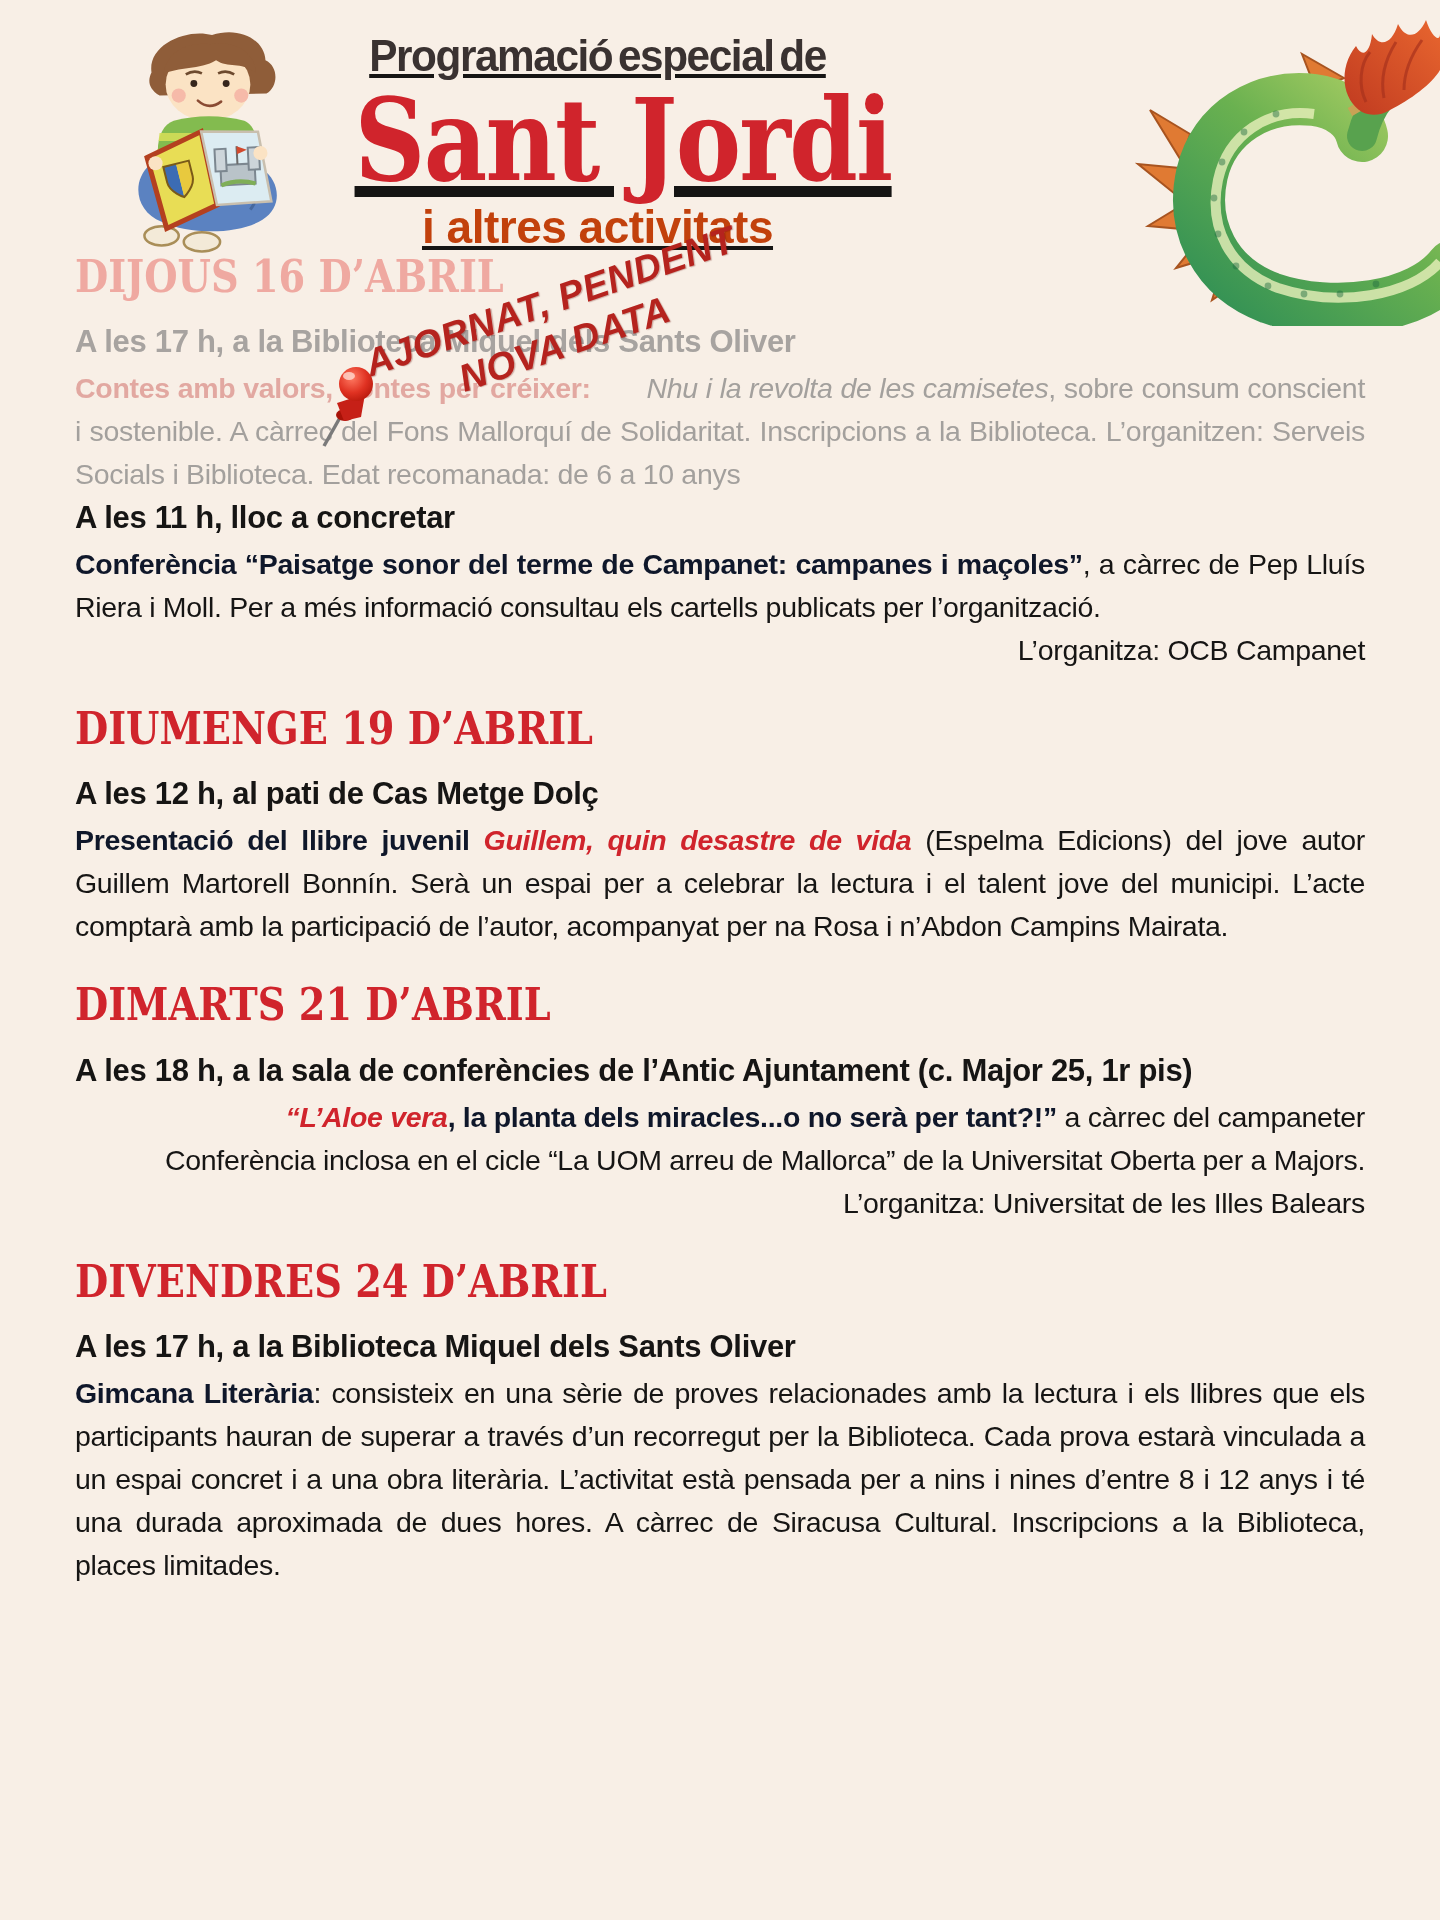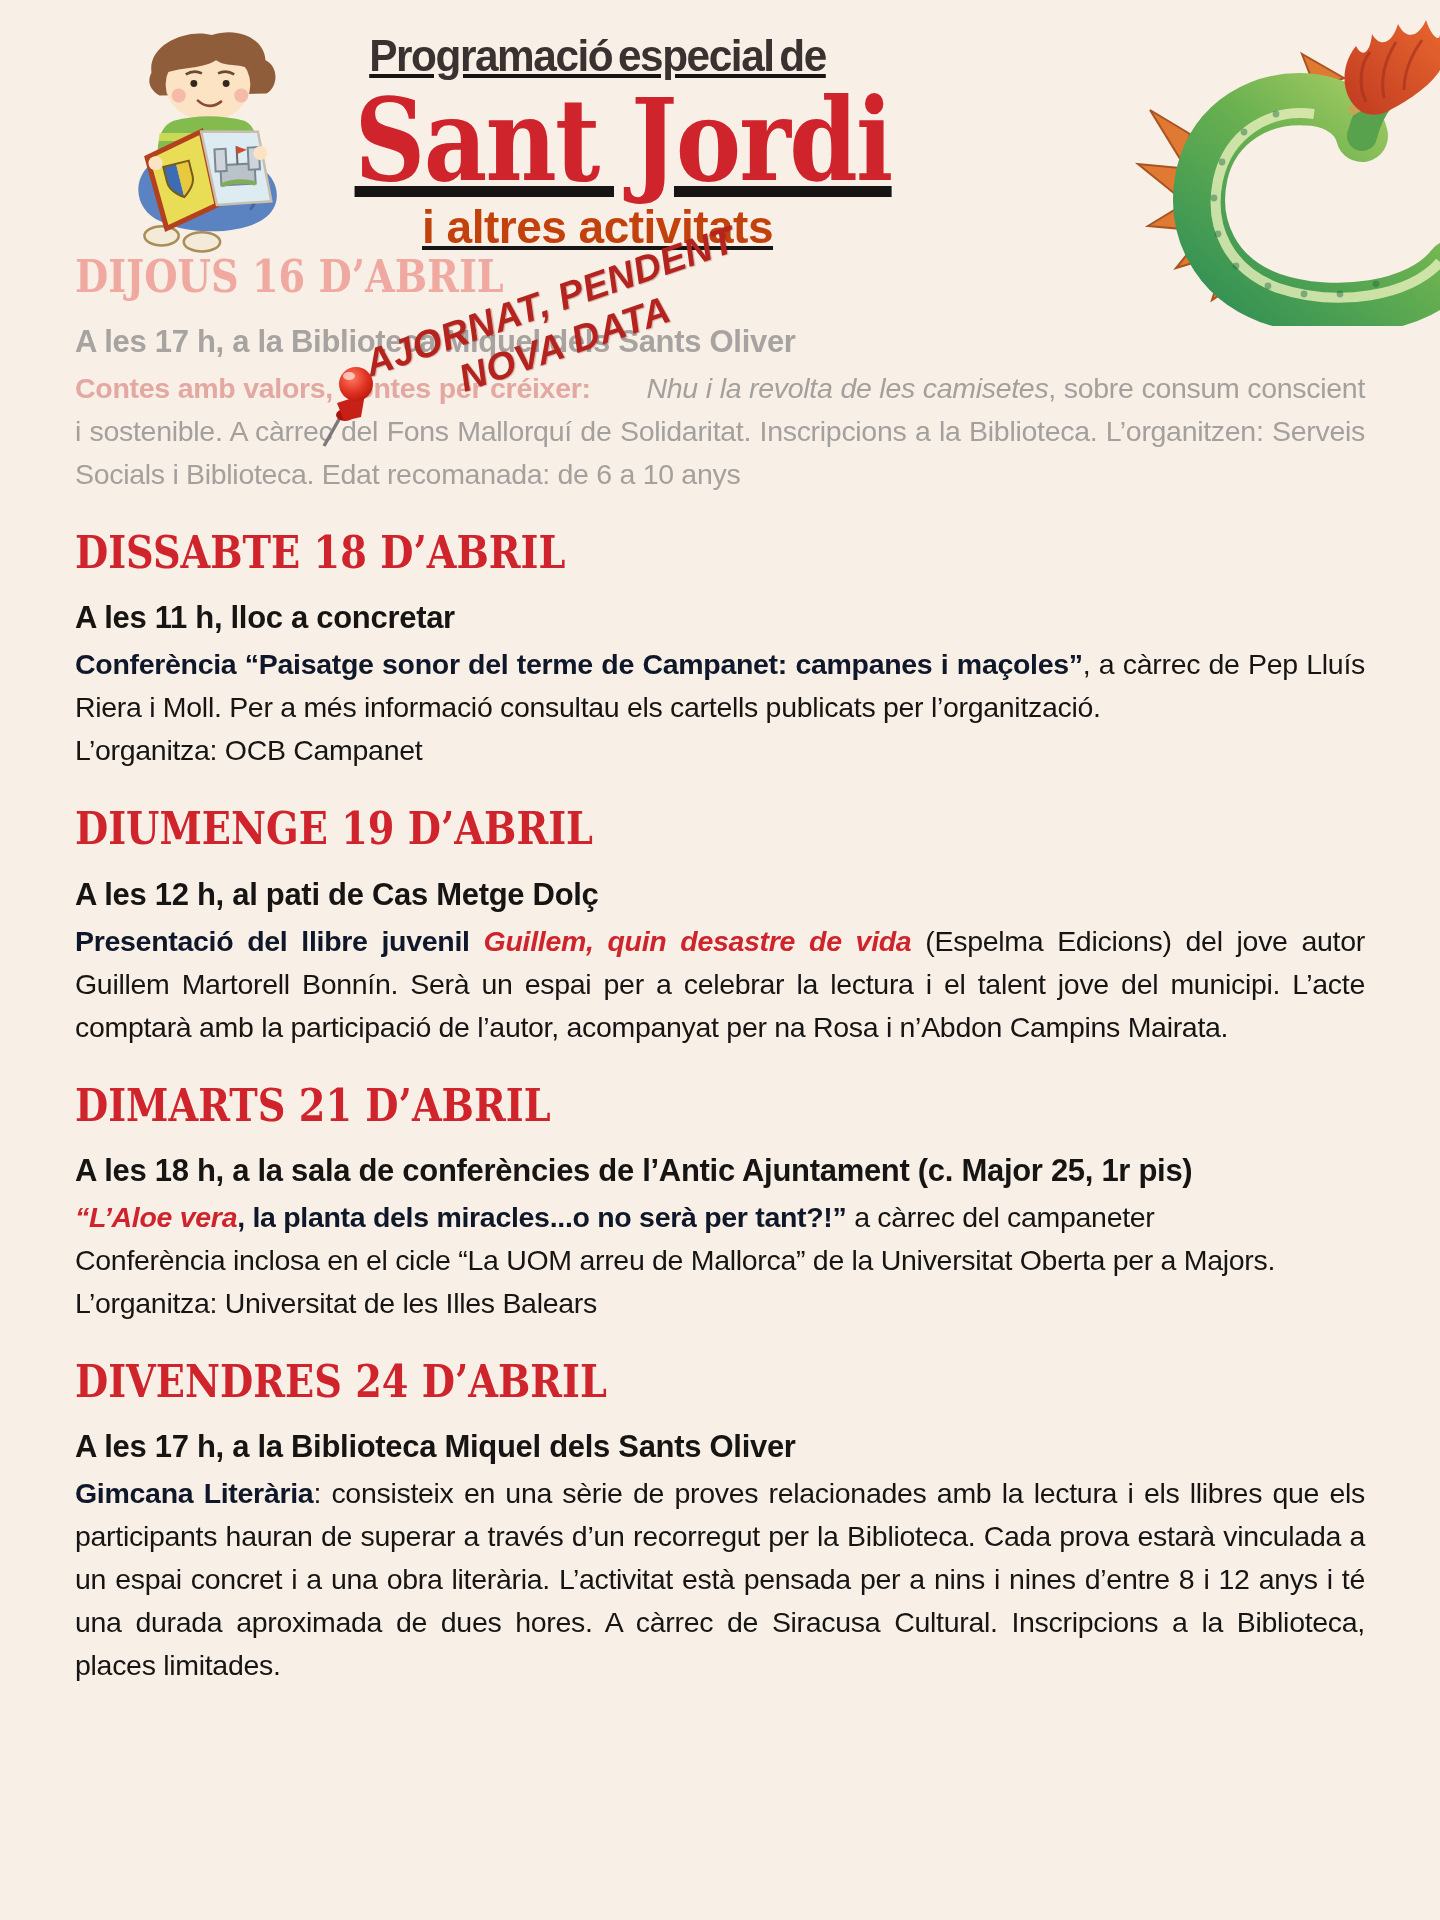--- a/index.html
+++ b/index.html
@@ -102,20 +102,21 @@
     font-weight: 700;
     font-size: 31px;
     line-height: 43px;
     letter-spacing: -0.3px;
   }
   .body {
     margin: 0;
     font-size: 28.5px;
     line-height: 43px;
     letter-spacing: -0.3px;
+    text-align: right;
   }
   .just { text-align: justify; }
   .red-b { color: #0f172a; font-weight: 700; }
   .red-bi { color: #d0242c; font-weight: 700; font-style: italic; }
   .ital { font-style: italic; margin-left: 48px; }
 
   
   section.postponed { position: relative; }
   section.postponed h2.ev-head .hwrap { color: #efa9a1; }
   section.postponed .time { color: #a7a3a0; }
@@ -280,21 +281,20 @@
         </defs>
         <line x1="24" y1="54" x2="6" y2="86" stroke="#7a7a7a" stroke-width="3.5"></line>
         <ellipse cx="27" cy="55" rx="9" ry="6" fill="#a81208"></ellipse>
         <path d="M19,43 L47,34 L43,57 L26,61 Z" fill="#c62017"></path>
         <circle cx="38" cy="24" r="17" fill="url(#ping)"></circle>
         <ellipse cx="31" cy="16" rx="6" ry="4" fill="#ffd9cf" opacity=".8"></ellipse>
       </svg>
     </section>
 
     <section class="event">
-      <h2 class="ev-head"><span class="hwrap">DISSABTE 18 D’ABRIL</span></h2>
       <p class="time">A les 11 h, lloc a concretar</p>
       <p class="body just"><span class="red-b">Conferència “Paisatge sonor del terme de Campanet: campanes i maçoles”</span><span>, a càrrec de Pep Lluís Riera i Moll. Per a més informació consultau els cartells publicats per l’organització.</span></p>
       <p class="body">L’organitza: OCB Campanet</p>
     </section>
 
     <section class="event">
       <h2 class="ev-head"><span class="hwrap">DIUMENGE 19 D’ABRIL</span></h2>
       <p class="time">A les 12 h, al pati de Cas Metge Dolç</p>
       <p class="body just"><span class="red-b">Presentació del llibre juvenil </span><span class="red-bi">Guillem, quin desastre de vida</span><span> (Espelma Edicions) del jove autor Guillem Martorell Bonnín. Serà un espai per a celebrar la lectura i el talent jove del municipi. L’acte comptarà amb la participació de l’autor, acompanyat per na Rosa i n’Abdon Campins Mairata.</span></p>
     </section>

